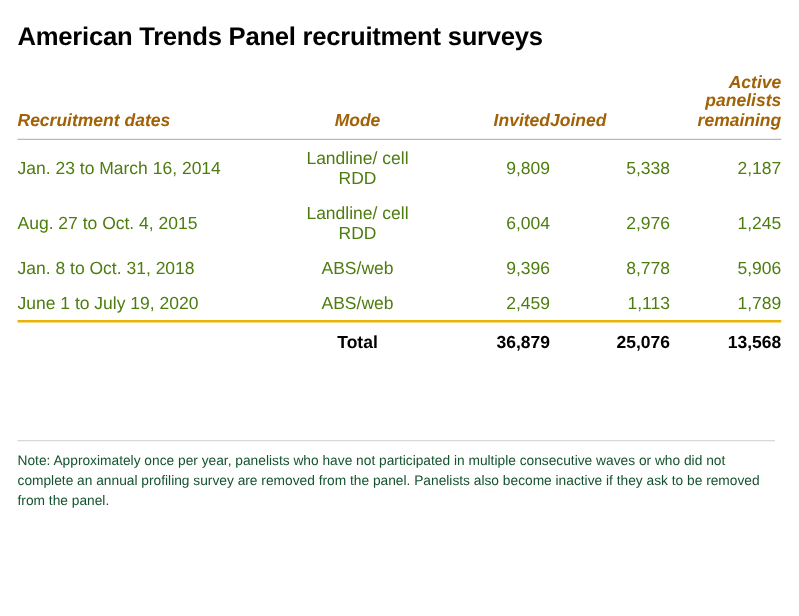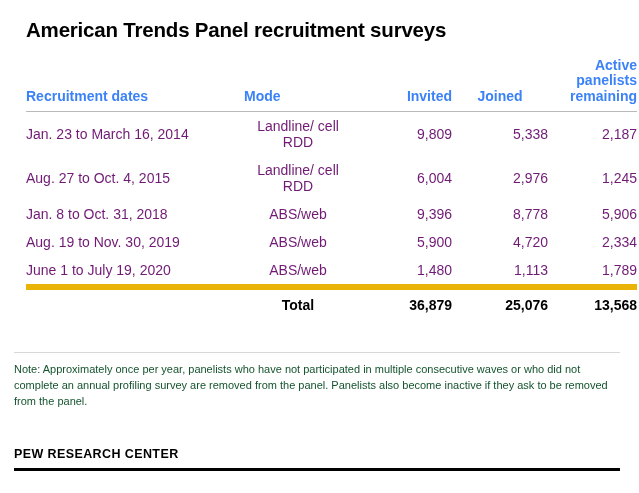--- a/index.html
+++ b/index.html
@@ -12,72 +12,73 @@
     background: #ffffff;
     font-family: "Liberation Sans", sans-serif;
     color: #1a1a1a;
     overflow: hidden;
   }
   .page {
     position: relative;
     width: 639px;
     height: 367px;
     box-sizing: border-box;
-    padding: 18px 14px 0 26px;
+    padding: 18px 14px 0 14px;
   }
   .title {
     font-size: 20.5px;
     font-weight: bold;
     color: #000000;
     letter-spacing: -0.2px;
     margin: 0 0 16px 0;
     line-height: 1.15;
   }
   table.data {
     width: 611px;
     border-collapse: collapse;
     table-layout: fixed;
   }
   table.data th {
     font-size: 14px;
     font-weight: bold;
-    color: #3b82f6;
+    color: #a16207;
     vertical-align: bottom;
     padding: 0 0 6px 0;
     line-height: 1.12;
+    font-style: italic;
   }
   .col-dates   { width: 218px; text-align: left; }
-  .col-mode    { width: 108px; text-align: left; }
+  .col-mode    { width: 108px; text-align: center; }
   .col-invited { width: 100px; text-align: right; }
-  .col-joined  { width: 96px;  text-align: center; }
+  .col-joined  { width: 96px;  text-align: left; }
   .col-active  { width: 89px;  text-align: right; }
 
   table.data td {
     font-size: 14px;
-    color: #701a75;
+    color: #4d7c0f;
     padding: 6px 0 6px 0;
     line-height: 1.15;
     vertical-align: middle;
   }
   td.dates   { text-align: left; }
   td.mode    { text-align: center; line-height: 1.08; }
   td.num     { text-align: right; }
 
   tr.total td {
     font-weight: bold;
     color: #000000;
     padding-top: 7px;
   }
   tr.total td.mode { text-align: center; }
 
   .rule-head {
     border-bottom: 1px solid #b9b9b9;
   }
   .rule-total-top td {
-    border-top: 6px solid #eab308;
+    border-top: 2px solid #eab308;
   }
 
   .note {
     position: absolute;
     left: 14px;
     top: 352px;
     width: 606px;
     font-size: 11px;
     line-height: 1.45;
     color: #14532d;
@@ -135,43 +136,32 @@
         <td class="num">1,245</td>
       </tr>
       <tr>
         <td class="dates">Jan. 8 to Oct. 31, 2018</td>
         <td class="mode">ABS/web</td>
         <td class="num">9,396</td>
         <td class="num">8,778</td>
         <td class="num">5,906</td>
       </tr>
       <tr>
-        <td class="dates">Aug. 19 to Nov. 30, 2019</td>
-        <td class="mode">ABS/web</td>
-        <td class="num">5,900</td>
-        <td class="num">4,720</td>
-        <td class="num">2,334</td>
-      </tr>
-      <tr>
         <td class="dates">June 1 to July 19, 2020</td>
         <td class="mode">ABS/web</td>
-        <td class="num">1,480</td>
+        <td class="num">2,459</td>
         <td class="num">1,113</td>
         <td class="num">1,789</td>
       </tr>
       <tr class="total rule-total-top">
         <td class="dates"></td>
         <td class="mode">Total</td>
         <td class="num">36,879</td>
         <td class="num">25,076</td>
         <td class="num">13,568</td>
       </tr>
     </tbody>
   </table>
 
   <div class="note">Note: Approximately once per year, panelists who have not participated in multiple consecutive waves or who did not complete an annual profiling survey are removed from the panel. Panelists also become inactive if they ask to be removed from the panel.</div>
 
-  <div class="footer">
-    <div class="brand">PEW RESEARCH CENTER</div>
-    <div class="baserule"></div>
-  </div>
 
 </div>
 
 </body></html>

